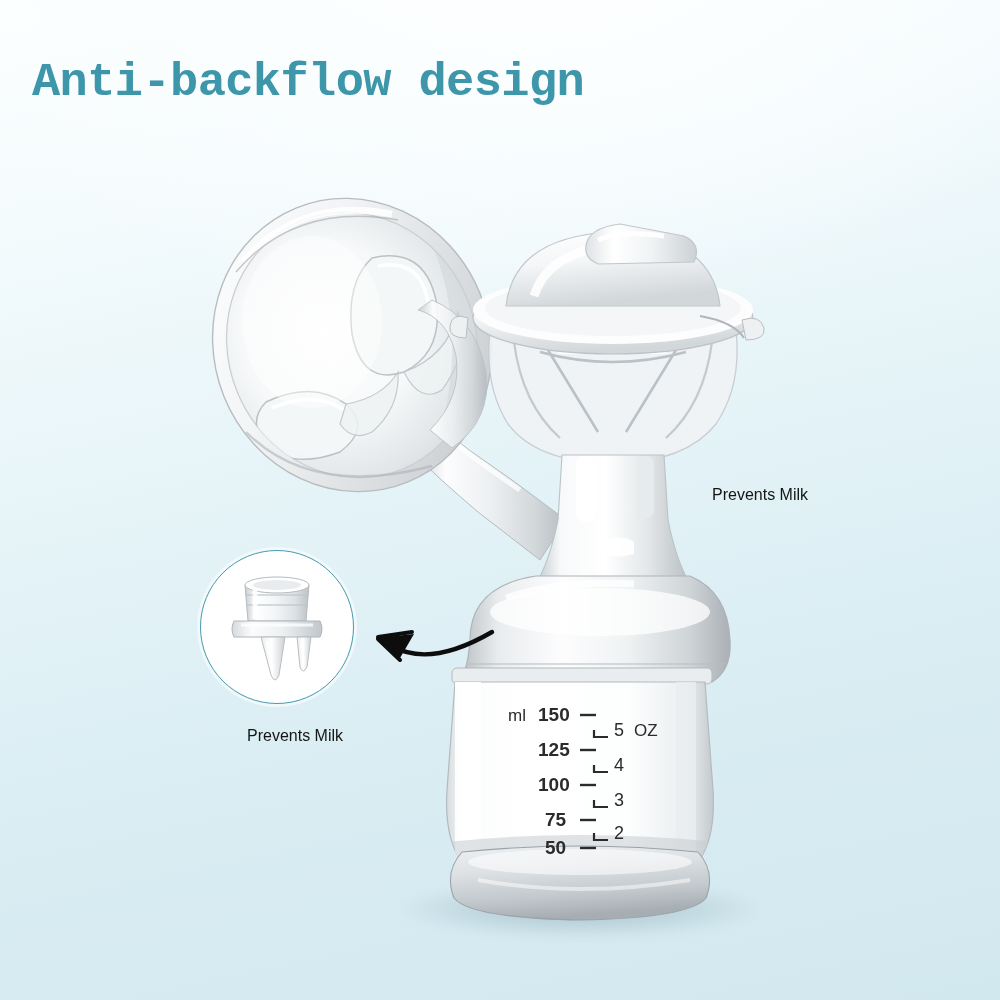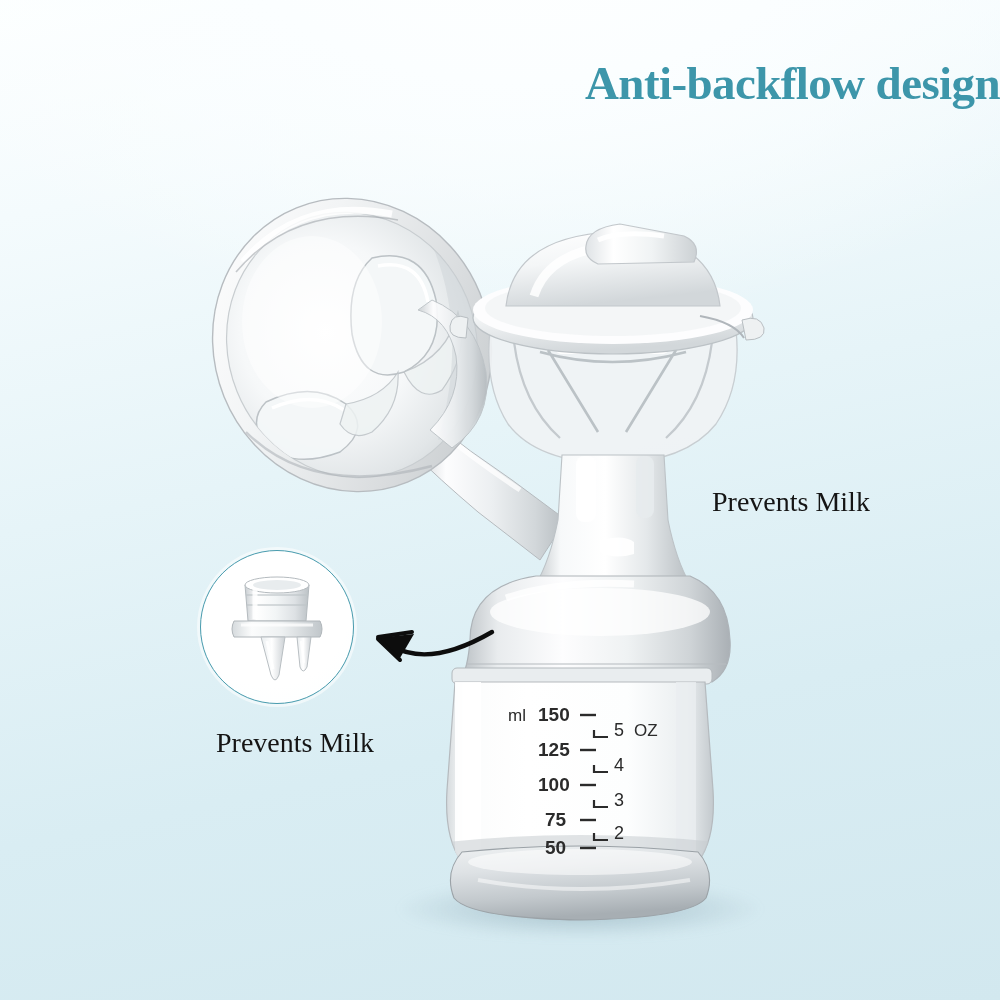--- a/index.html
+++ b/index.html
@@ -9,30 +9,30 @@
     background:#ffffff;
   }
   #stage{
     position:relative;width:1000px;height:1000px;overflow:hidden;
     background:
       radial-gradient(ellipse 1100px 720px at 52% -12%, #ffffff 0%, #fbfeff 28%, rgba(255,255,255,0) 62%),
       linear-gradient(168deg, #fdffff 0%, #f4fbfd 18%, #e6f4f8 44%, #d9edf3 70%, #d2e8ef 100%);
   }
   
   .title{
-    position:absolute;left:0;right:0;top:56px;text-align:right;
+    position:absolute;left:0;right:0;top:56px;text-align:left;
     font-size:47px;font-weight:bold;letter-spacing:-0.6px;
     color:#3d96aa;
-    font-family:Liberation Serif, serif;
+    font-family:Liberation Mono, monospace;
     margin-left:32px;
   }
   
   .callout{
-    position:absolute;color:#151515;font-size:28px;line-height:1.32;
-    font-family:Liberation Serif, serif;font-weight:400;
+    position:absolute;color:#151515;font-size:16px;line-height:1.32;
+    font-family:Liberation Sans, sans-serif;font-weight:400;
   }
   #callout-right{ left:712px; top:484px; white-space:nowrap;}
   #callout-left{ left:170px; top:725px; width:250px; text-align:center;}
   #callout-left .ln{display:block;}
 
   
   .floor-shadow{
     position:absolute;left:400px;top:880px;width:360px;height:58px;
     background:radial-gradient(ellipse at 50% 50%, rgba(105,140,155,.40) 0%, rgba(120,150,165,.22) 42%, rgba(140,165,180,0) 72%);
     filter:blur(5px);

